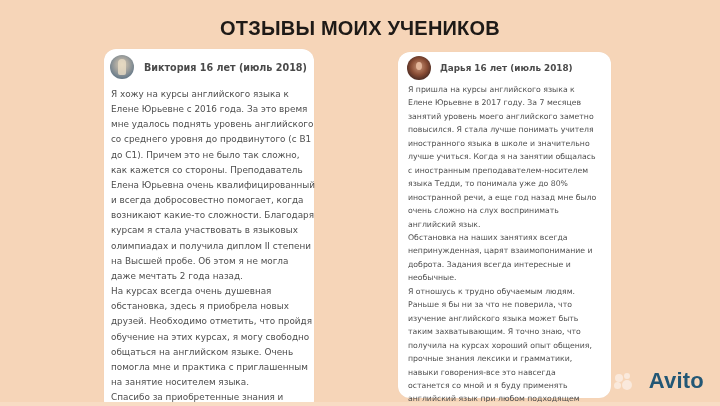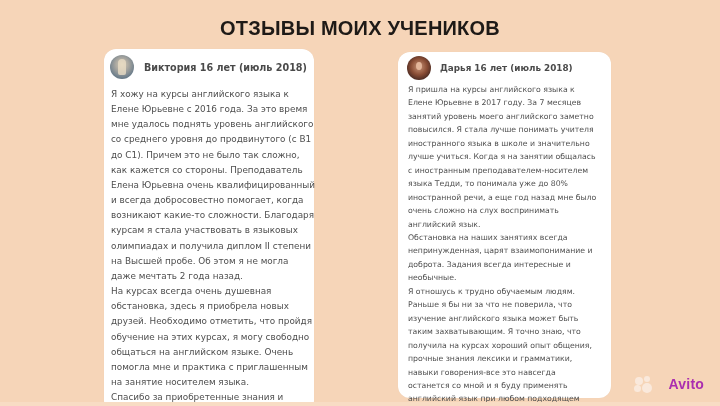--- a/index.html
+++ b/index.html
@@ -138,22 +138,22 @@
       background: #fbece0;
     }
     .avito-dots .d1 { left: 2px; top: 3px; width: 8px; height: 8px; }
     .avito-dots .d2 { left: 11px; top: 2px; width: 6px; height: 6px; }
     .avito-dots .d3 { left: 1px; top: 11px; width: 7px; height: 7px; }
     .avito-dots .d4 { left: 9px; top: 9px; width: 10px; height: 10px; }
     .avito-text {
       margin-left: 16px;
       font-family: "Liberation Sans", sans-serif;
       font-weight: bold;
-      font-size: 14px;
-      color: #a21caf;
+      font-size: 22px;
+      color: #0c4a6e;
       letter-spacing: 0.2px;
     }
   </style>
 </head>
 <body>
 
 <h1 class="page-title" style="margin:0;font-weight:bold;">ОТЗЫВЫ МОИХ УЧЕНИКОВ</h1>
 
 <div class="card card-left">
   <div class="card-header">

